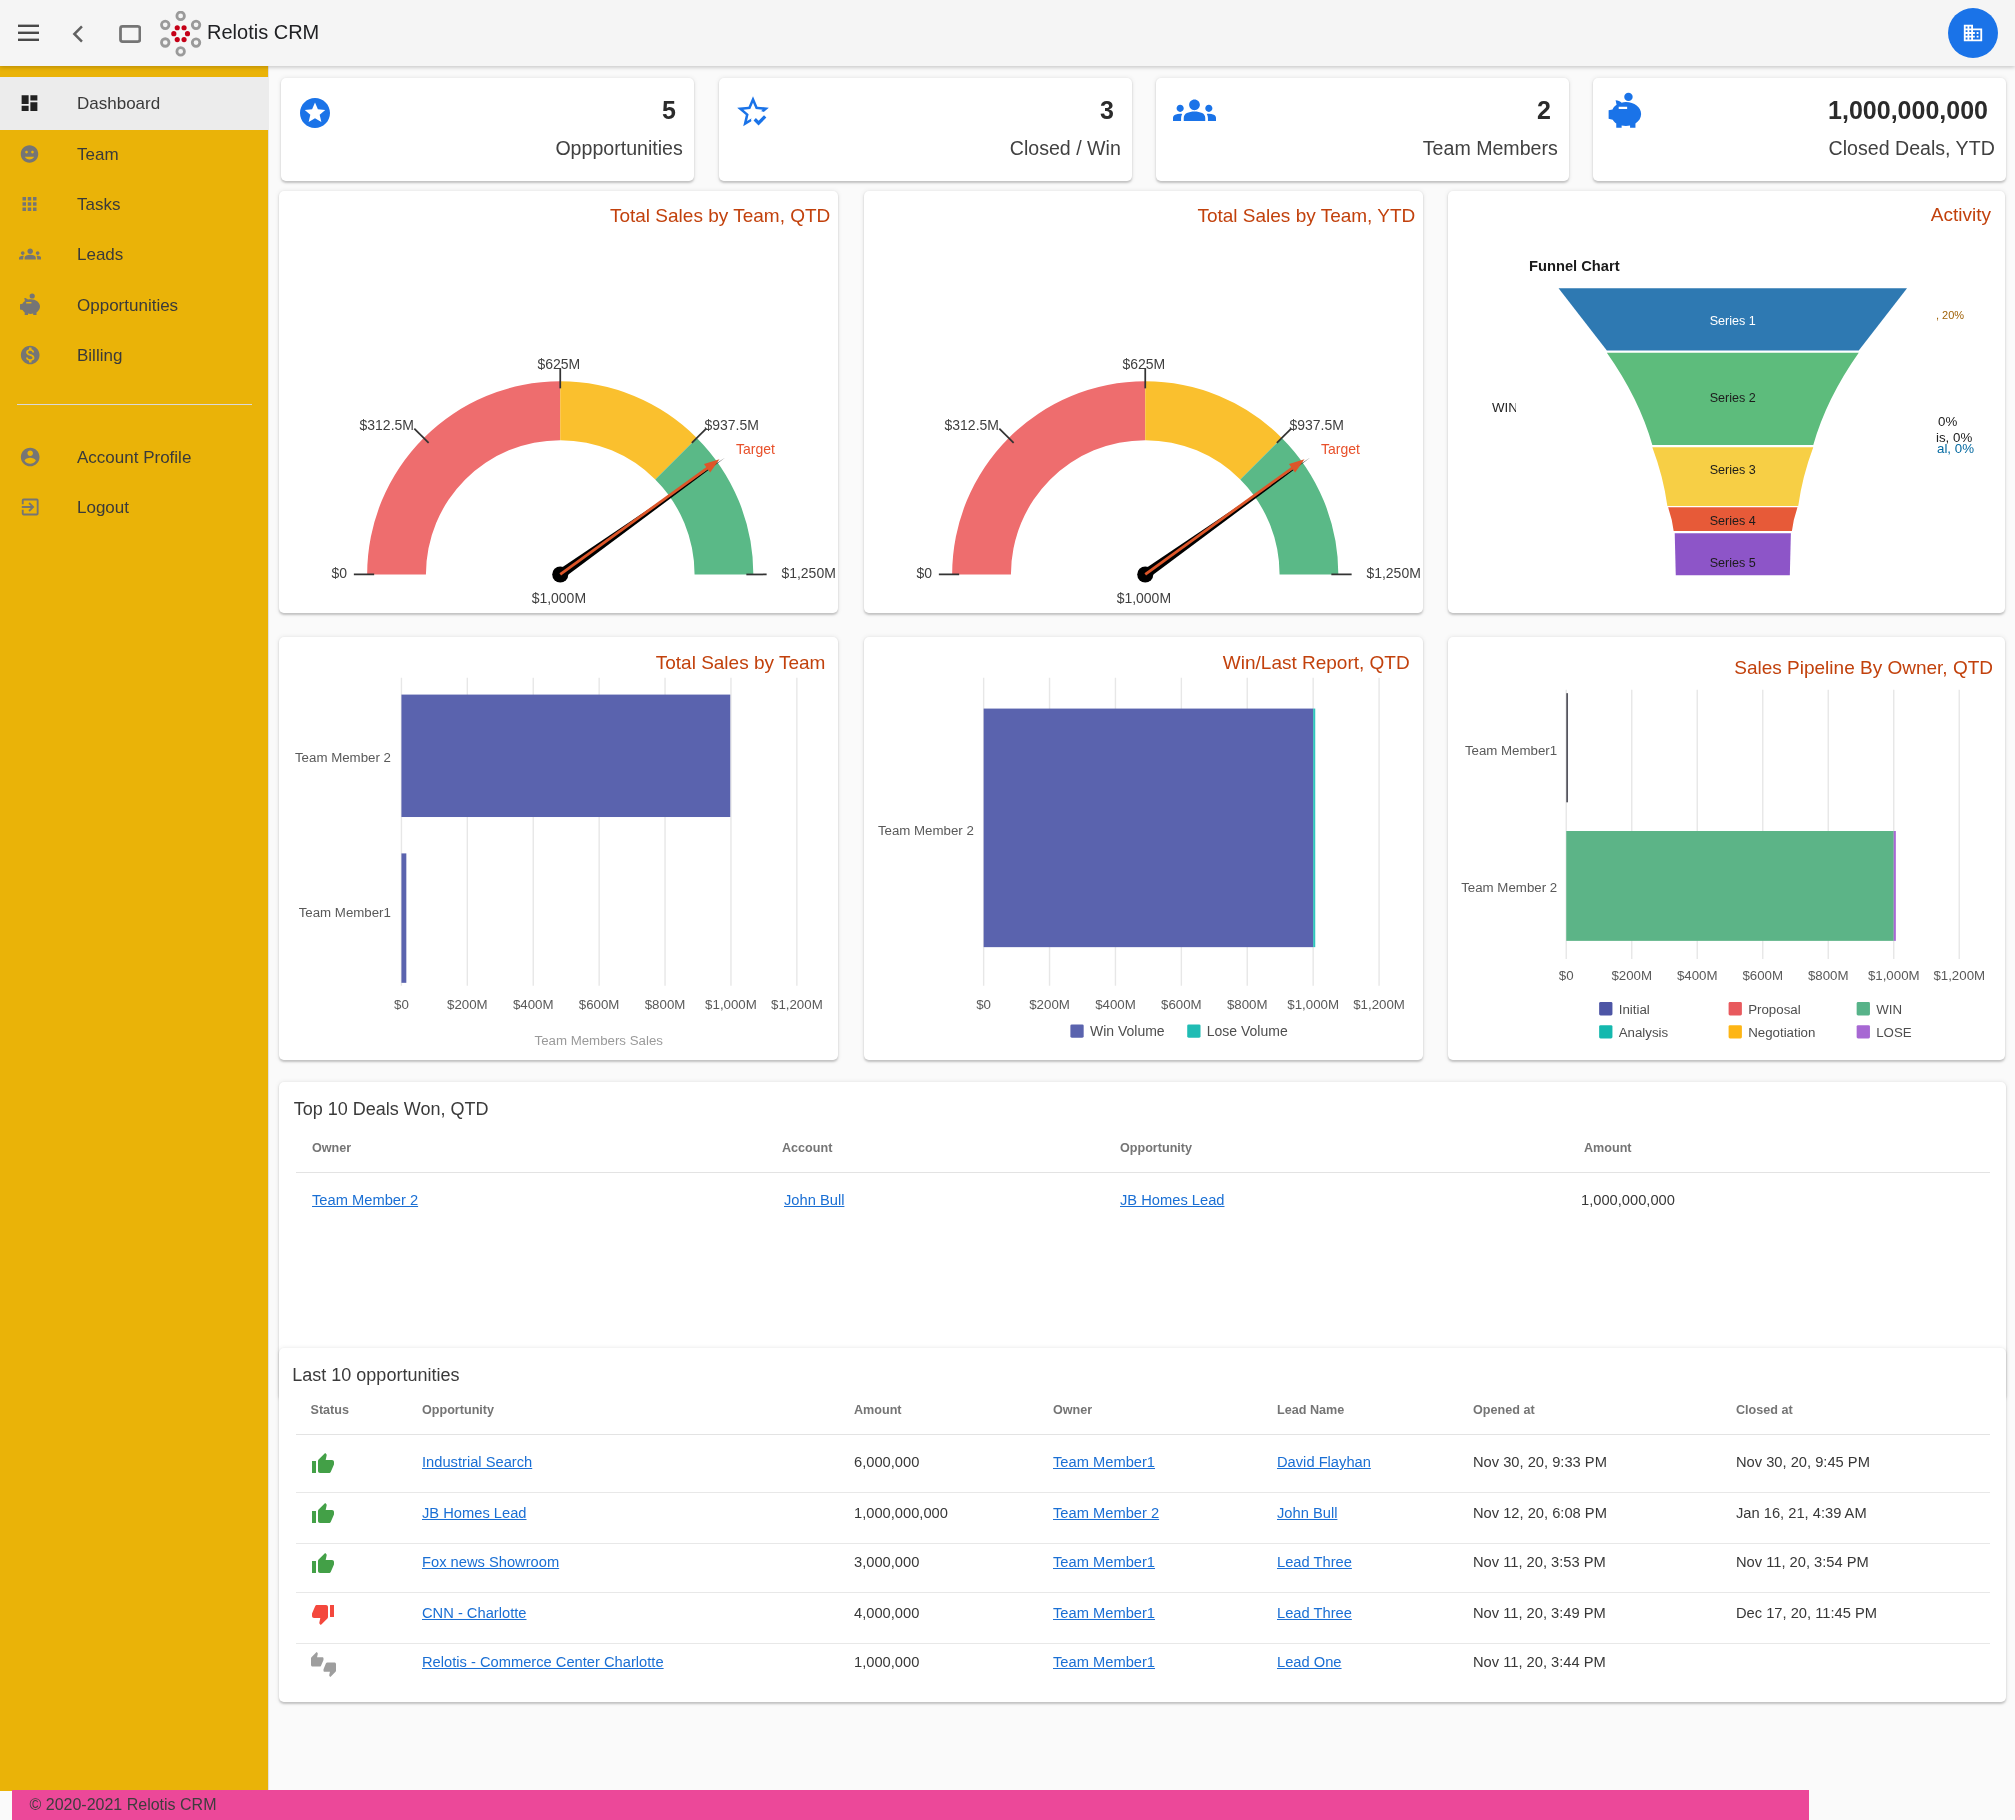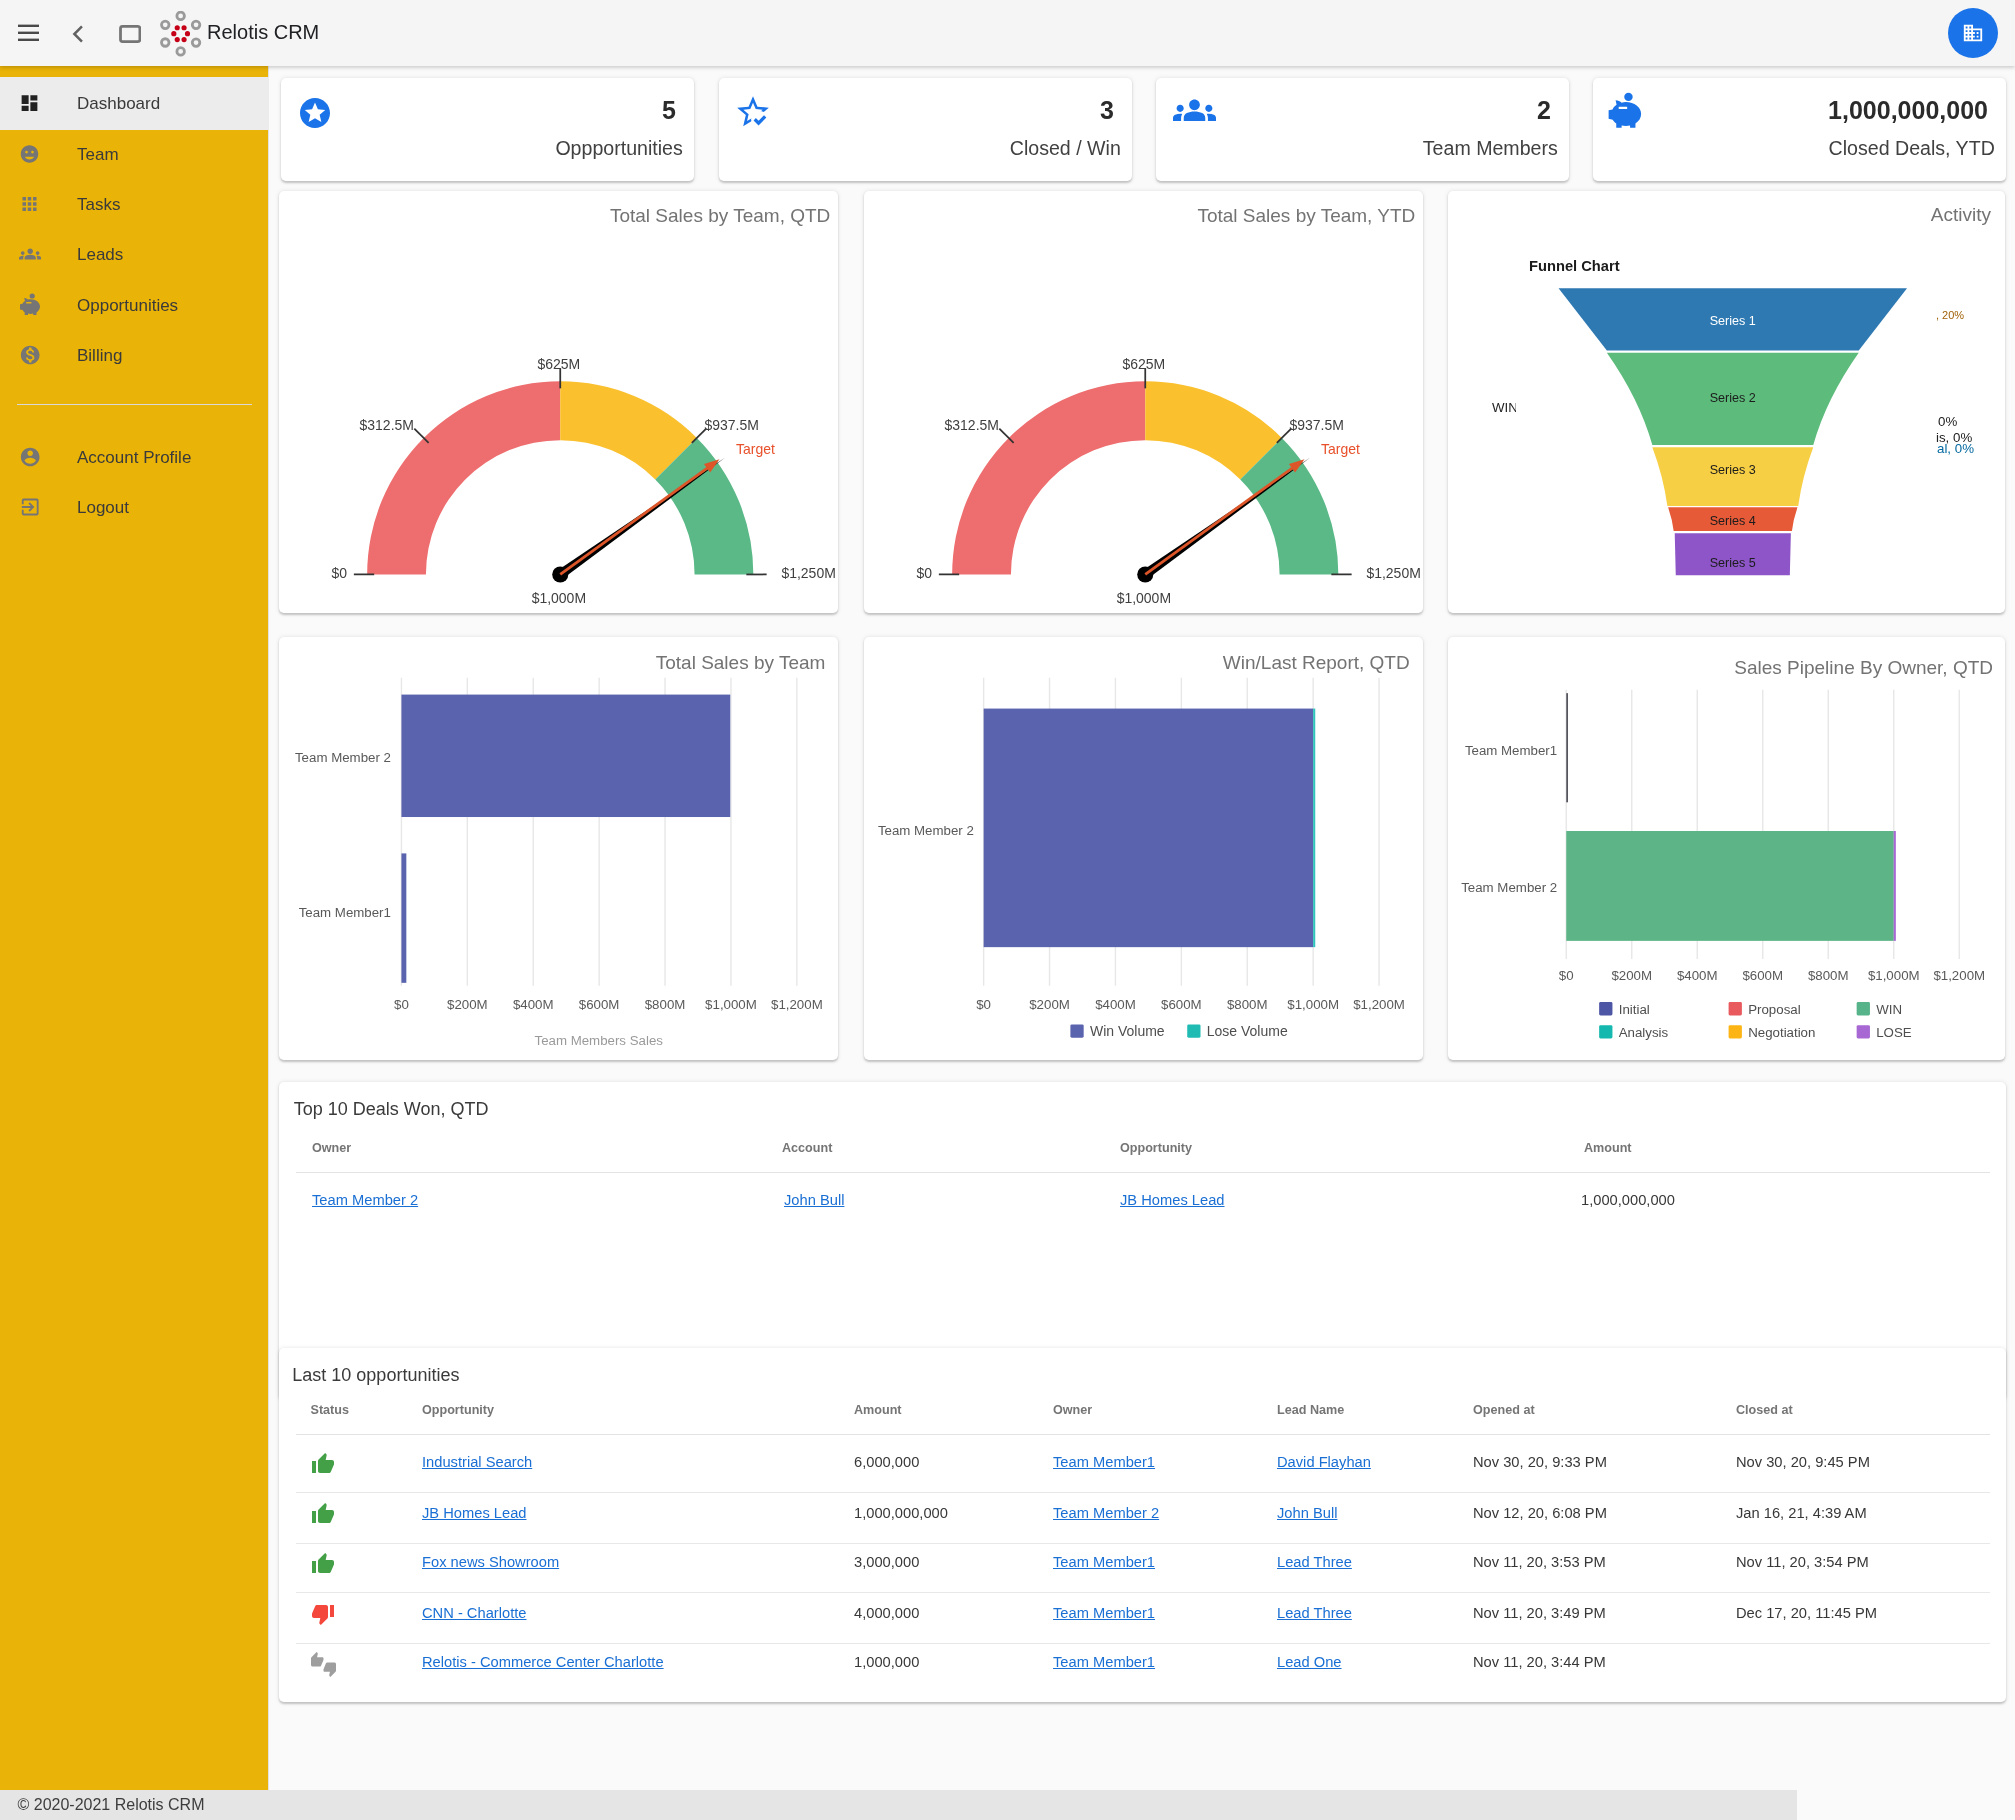--- a/index.html
+++ b/index.html
@@ -1,27 +1,27 @@
 <!DOCTYPE html>
 <html style="font-size:11.2px"><head><meta charset="utf-8">
 <style>
 *{margin:0;padding:0;box-sizing:border-box}
 html,body{width:2015px;height:1821px;font-family:"Liberation Sans",sans-serif;background:#fafafa;overflow:hidden}
 .abs{position:absolute}
 #page{position:relative;width:2015px;height:1821px}
 #toolbar{position:absolute;left:0;top:0;width:2015px;height:66px;background:#f5f5f5;box-shadow:0 2.1px 4.2px rgba(0,0,0,.22);z-index:20}
 #sidebar{position:absolute;left:0;top:66px;width:269px;height:1725px;background:#eab308;border-right:0.7px solid #e2e2e2;z-index:5}
-#footer{position:absolute;left:0;top:1790px;width:1797px;height:30px;background:#e5e5e5;z-index:6}
+#footer{position:absolute;left:12px;top:1790px;width:1797px;height:30px;background:#ec4899;z-index:6}
 .card{position:absolute;background:#fff;border-radius:4.9px;box-shadow:0 1.4px 2.1px rgba(0,0,0,.18),0 0.7px 5.6px rgba(0,0,0,.09)}
 .navitem{position:absolute;left:0;width:269px;height:50px}
 .navtxt{position:absolute;left:77px;top:50%;transform:translateY(-50%);font-size:17px;color:#3a3a3a}
 .navic{position:absolute;left:19px;top:50%;transform:translateY(-50%)}
 .num{position:absolute;right:18px;top:17.5px;font-size:25px;font-weight:bold;color:#2b2b2b}
 .statlbl{position:absolute;right:11.2px;top:59px;font-size:19.6px;color:#414141}
-.ctitle{position:absolute;font-size:19px;color:#737373}
+.ctitle{position:absolute;font-size:19px;color:#c2410c}
 a.lnk{color:#1a6fd4;text-decoration:underline;font-size:14.7px}
 .cell{position:absolute;font-size:14.7px;color:#383838;white-space:nowrap}
 .hdr{position:absolute;font-size:12.6px;font-weight:bold;color:#757575;white-space:nowrap}
 </style></head>
 <body>
 <div id="page">
 <div id="toolbar">
       <svg class="abs" style="left:18px;top:23px" width="21" height="19.6" viewBox="0 0 30 28">
         <g stroke="#494949" stroke-width="3.4">
           <line x1="0" y1="4" x2="30" y2="4"></line>

